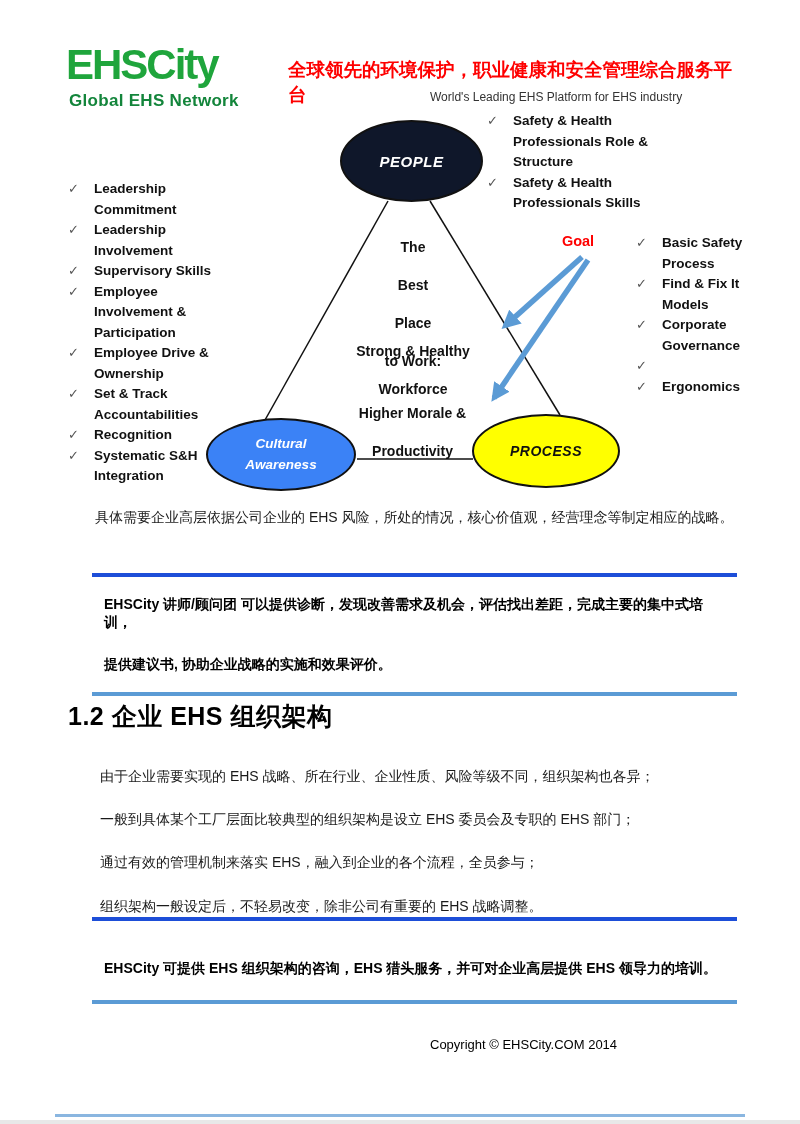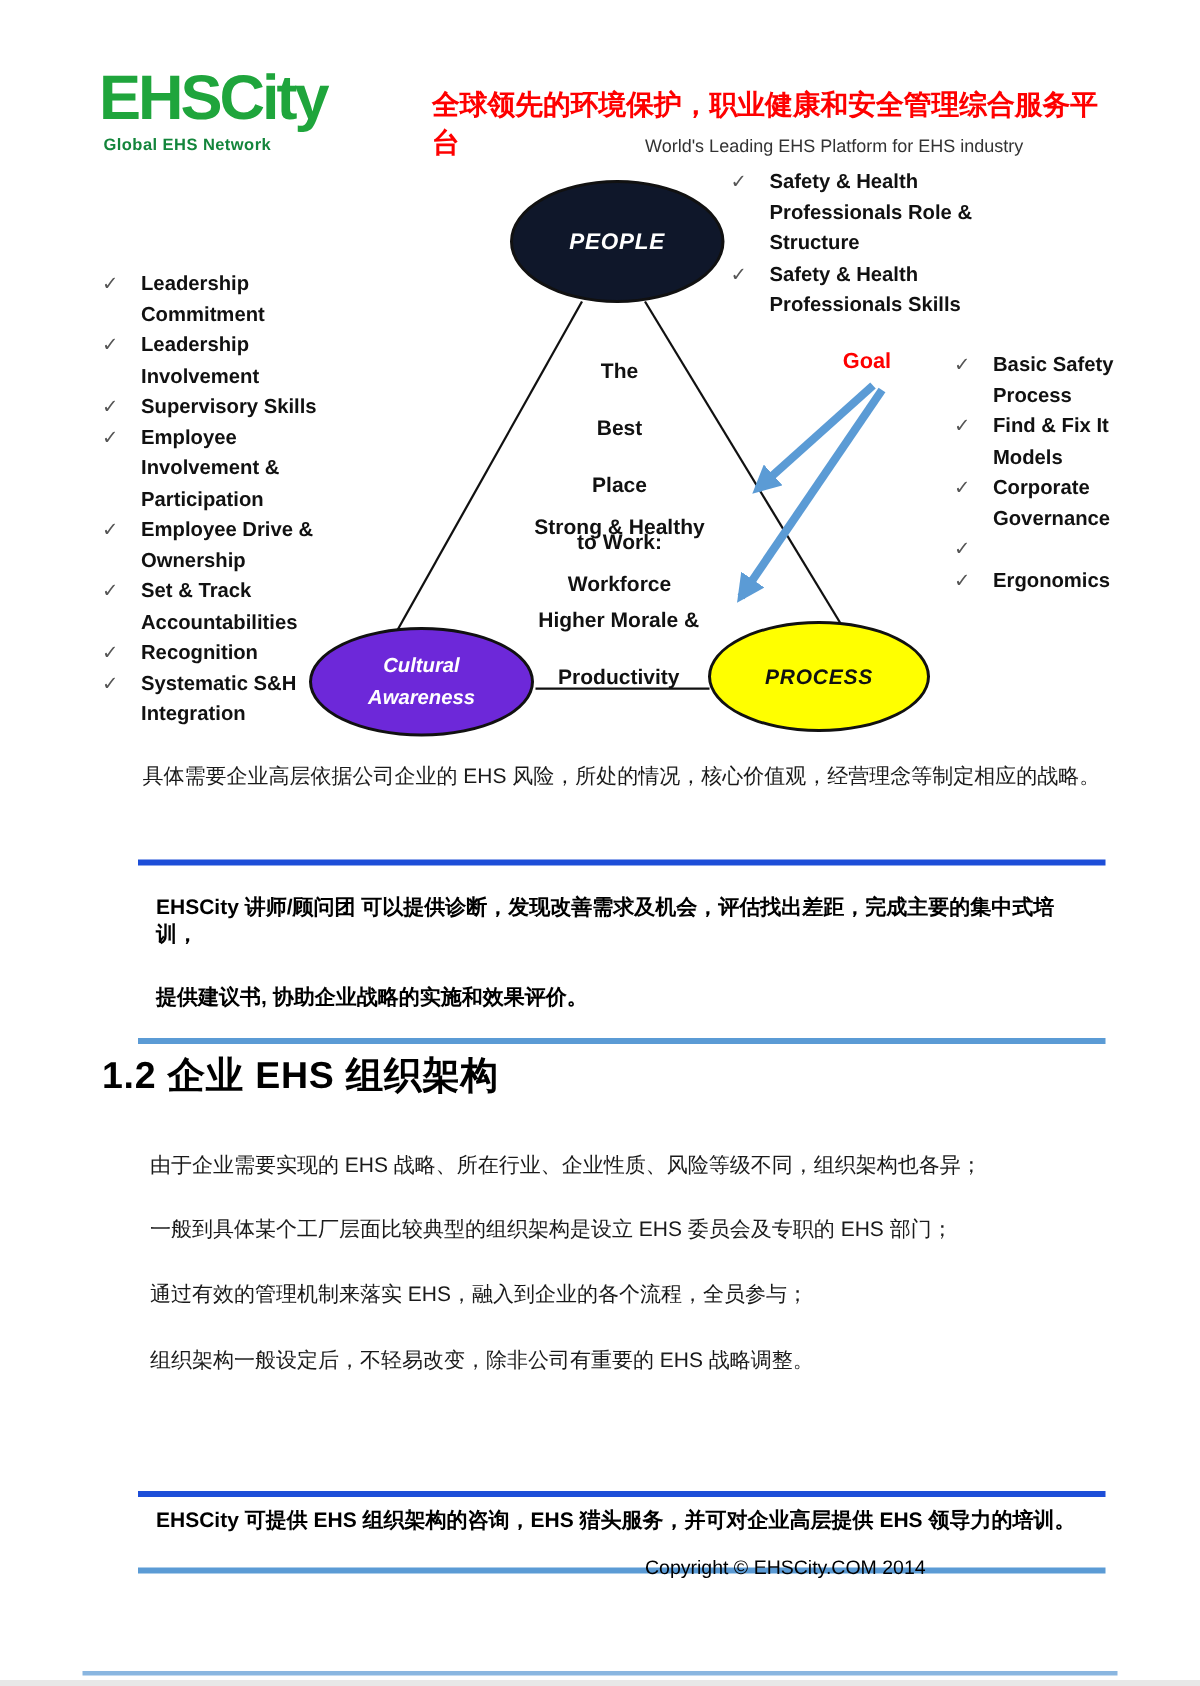--- a/index.html
+++ b/index.html
@@ -4,31 +4,31 @@
 <style>
   html,body{margin:0;padding:0;background:#e8e8e8;}
   #page{
     position:relative;width:800px;height:1120px;margin:0 auto;
     background:#ffffff;overflow:hidden;
     font-family:"Liberation Sans","DejaVu Sans",sans-serif;color:#1a1a1a;
   }
   .abs{position:absolute;}
   
   .brand{left:66px;top:44px;font-size:42px;font-weight:bold;letter-spacing:-2px;color:#1fa53c;line-height:1;}
-  .tagline{left:69px;top:91px;font-size:11px;font-weight:bold;color:#13853b;letter-spacing:.3px;}
+  .tagline{left:69px;top:91px;font-size:17px;font-weight:bold;color:#13853b;letter-spacing:.3px;}
   .title-zh{left:288px;top:57px;width:450px;font-size:18.5px;font-weight:bold;color:#fe0000;}
   .subtitle-en{left:430px;top:90px;width:300px;text-align:left;font-size:12px;color:#333;}
   
   .ellipse{
     border:2px solid #111;border-radius:50%;
     display:flex;align-items:center;justify-content:center;text-align:center;
     font-weight:bold;font-style:italic;box-sizing:border-box;
   }
   .people{left:340px;top:120px;width:143px;height:82px;background:#0f172a;color:#fff;font-size:15px;letter-spacing:.5px;}
-  .cultural{left:206px;top:418px;width:150px;height:73px;background:#6d28d9;color:#fff;font-size:13.5px;white-space:pre-line;line-height:1.5;}
+  .cultural{left:206px;top:418px;width:150px;height:73px;background:#3b82f6;color:#fff;font-size:13.5px;white-space:pre-line;line-height:1.5;}
   .process{left:472px;top:414px;width:148px;height:74px;background:#ffff00;color:#111;font-size:14px;letter-spacing:.5px;}
   
   .center-text{text-align:center;font-weight:bold;font-size:14px;line-height:38px;white-space:pre-line;color:#111;}
   .best-place{left:338px;top:228px;width:150px;}
   .workforce{left:328px;top:332px;width:170px;}
   .morale{left:330px;top:394px;width:165px;}
   .goal{left:548px;top:233px;width:60px;text-align:center;color:#fe0000;font-weight:bold;font-size:14.5px;}
   
   .list{list-style:none;margin:0;padding:0;}
   .list li{display:flex;font-weight:bold;font-size:13.5px;line-height:20.5px;color:#111;}
@@ -45,21 +45,21 @@
   .p4{left:100px;top:854px;}
   .p5{left:100px;top:898px;}
   .callout{
     left:92px;width:645px;box-sizing:border-box;
     border-top:4px solid #1d4ed8;border-bottom:4px solid #5b9bd5;
     padding:19px 8px 18px 12px;font-size:14px;font-weight:bold;color:#000000;margin-top:15px;
   }
   .box1{top:558px;}
   .box1 .line1{margin:0 0 24px 0;}
   .box1 .line2{margin:0;}
-  .box2{top:979px;padding-top:7px;padding-bottom:22px;}
+  .box2{top:902px;padding-top:39px;padding-bottom:22px;}
   .section-heading{left:68px;top:700px;font-size:25px;font-weight:bold;color:#000;letter-spacing:.5px;}
   .copyright{left:430px;top:1037px;width:300px;text-align:left;font-size:13px;color:#000000;}
   .bottom-rule{left:55px;top:1114px;width:690px;height:3px;background:#8ab6e0;}
   svg.overlay{position:absolute;left:0;top:0;pointer-events:none;}
 </style>
 </head>
 <body>
 
 <div id="page">
 

